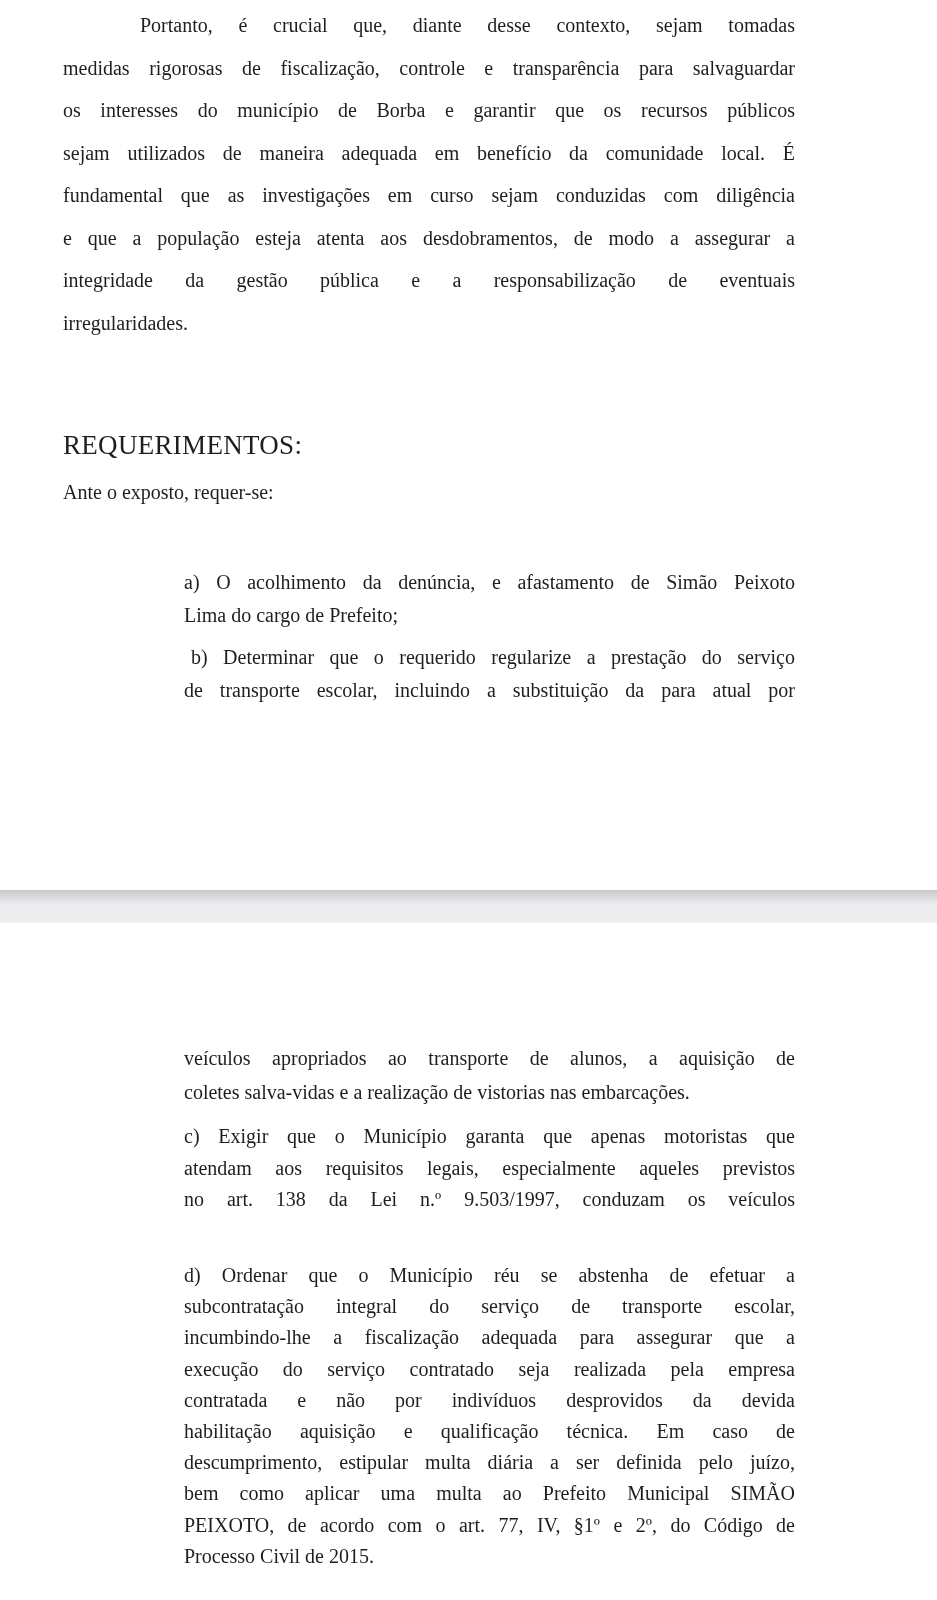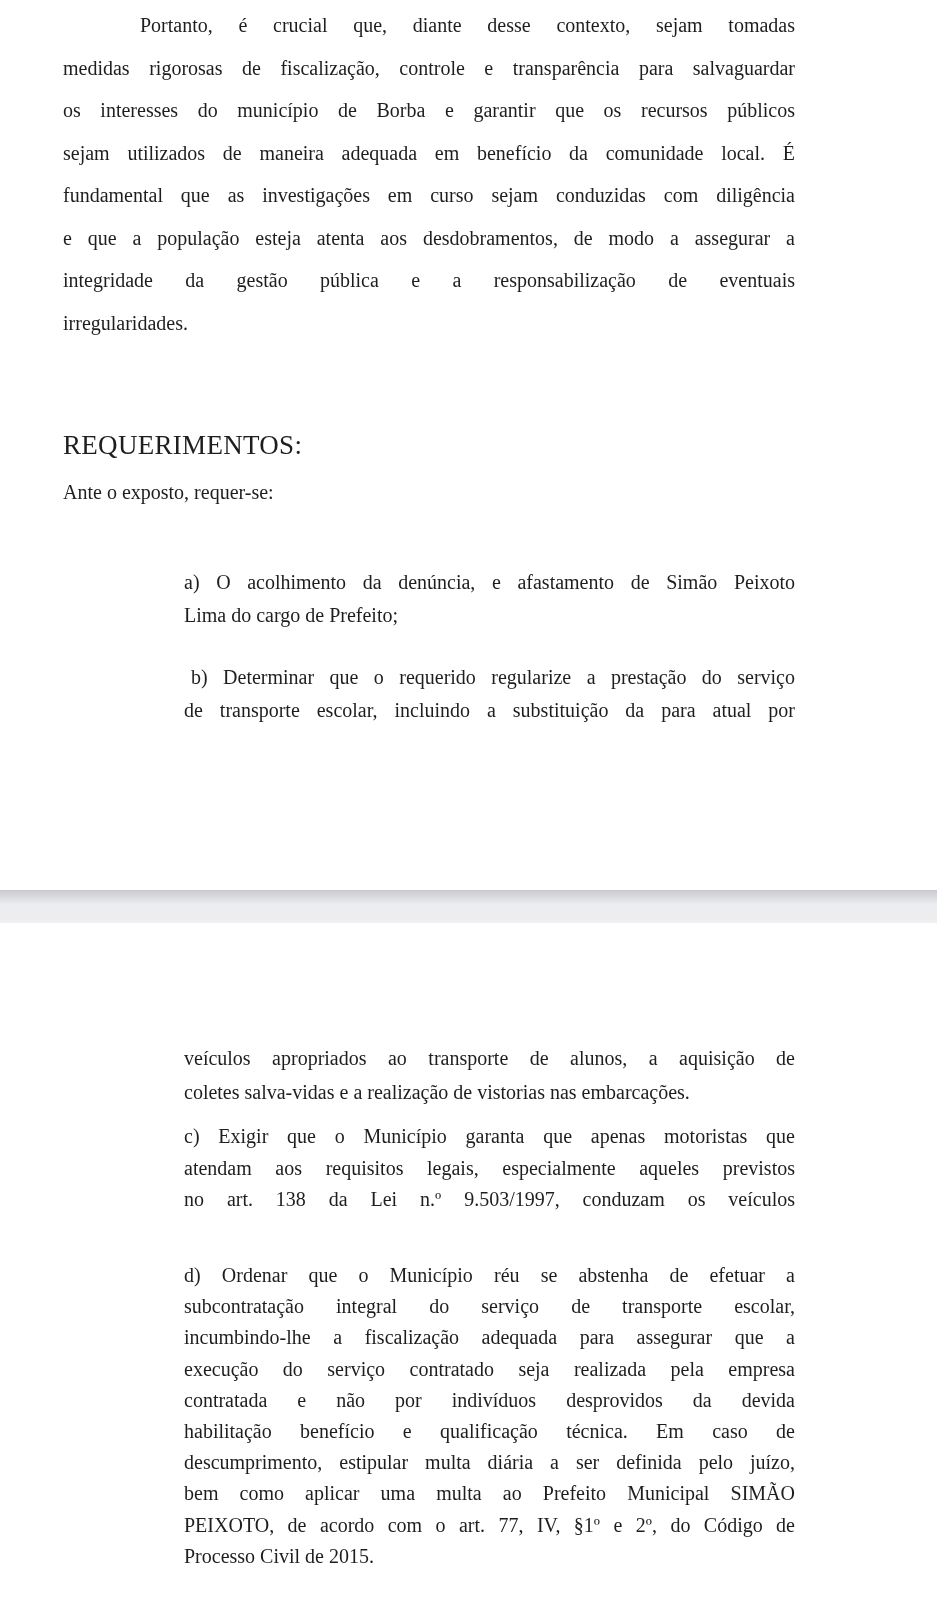--- a/index.html
+++ b/index.html
@@ -74,21 +74,21 @@
     left: 63px;
     width: 732px;
     line-height: 30px;
   }
 
   .request-item {
     left: 184px;
     width: 611px;
   }
   #request-item-a { top: 566px; line-height: 33px; }
-  #request-item-b { top: 641px; line-height: 33px; margin-top: 20px; }
+  #request-item-b { top: 641px; line-height: 33px; }
   #request-item-b .line.first { padding-left: 7px; }
 
   #request-item-b-cont { top: 1041px; line-height: 34px; }
   #request-item-c { top: 1121px; line-height: 31.5px; }
   #request-item-d { top: 1260px; line-height: 31.2px; }
 </style>
 </head>
 <body>
 
 <div class="page" id="page-1">
@@ -138,18 +138,18 @@
   <div class="line just">atendam aos requisitos legais, especialmente aqueles previstos</div>
   <div class="line just">no art. 138 da Lei n.º 9.503/1997, conduzam os veículos</div>
 </div>
 
 <div class="textblock request-item" id="request-item-d">
   <div class="line just">d) Ordenar que o Município réu se abstenha de efetuar a</div>
   <div class="line just">subcontratação integral do serviço de transporte escolar,</div>
   <div class="line just">incumbindo-lhe a fiscalização adequada para assegurar que a</div>
   <div class="line just">execução do serviço contratado seja realizada pela empresa</div>
   <div class="line just">contratada e não por indivíduos desprovidos da devida</div>
-  <div class="line just">habilitação benefício e qualificação técnica. Em caso de</div>
+  <div class="line just">habilitação aquisição e qualificação técnica. Em caso de</div>
   <div class="line just">descumprimento, estipular multa diária a ser definida pelo juízo,</div>
   <div class="line just">bem como aplicar uma multa ao Prefeito Municipal SIMÃO</div>
   <div class="line just">PEIXOTO, de acordo com o art. 77, IV, §1º e 2º, do Código de</div>
   <div class="line">Processo Civil de 2015.</div>
 </div>
 
 </body></html>

